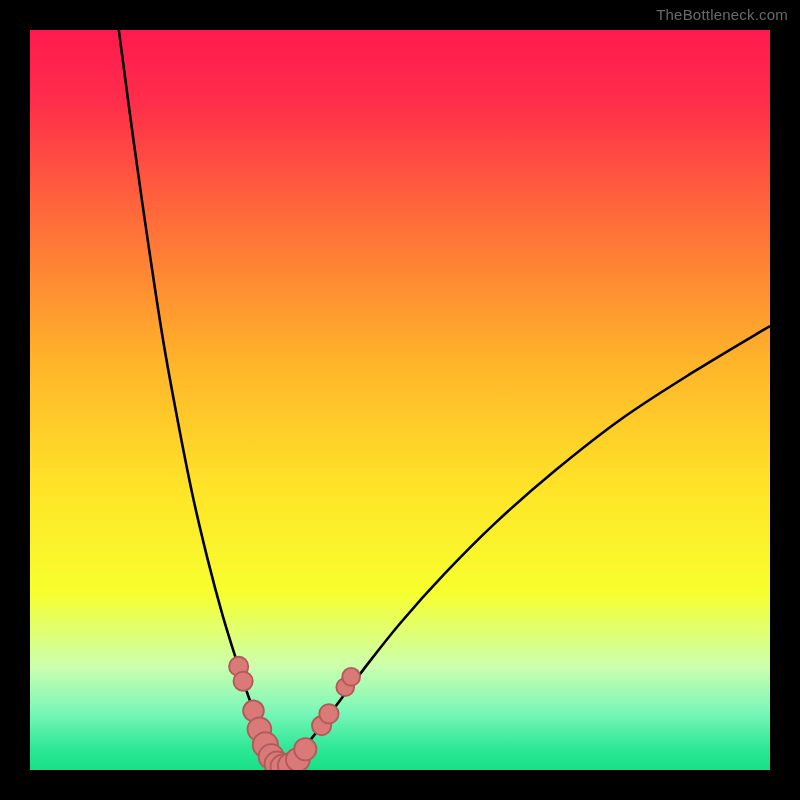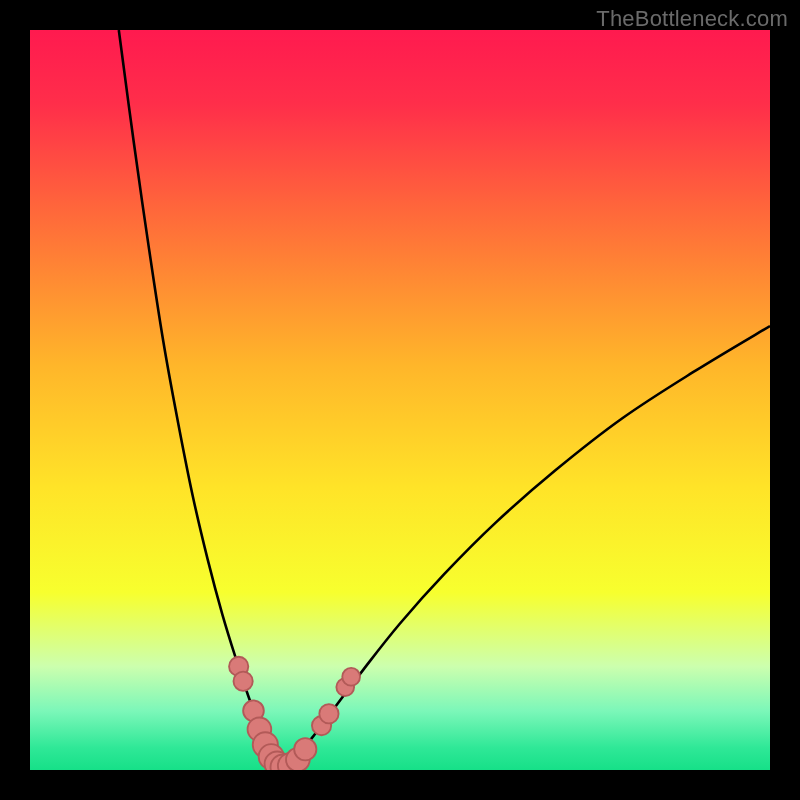--- a/index.html
+++ b/index.html
@@ -16,21 +16,21 @@
     top: 0; left: 0;
     width: 800px;
     height: 800px;
     background: #000;
   }
   .watermark {
     position: absolute;
     top: 6px;
     right: 12px;
     color: #6a6a6a;
-    font-size: 22px;
+    font-size: 15px;
     font-weight: 500;
     letter-spacing: 0.2px;
     user-select: none;
   }
   .plot {
     position: absolute;
     left: 30px;
     top: 30px;
     width: 740px;
     height: 740px;

